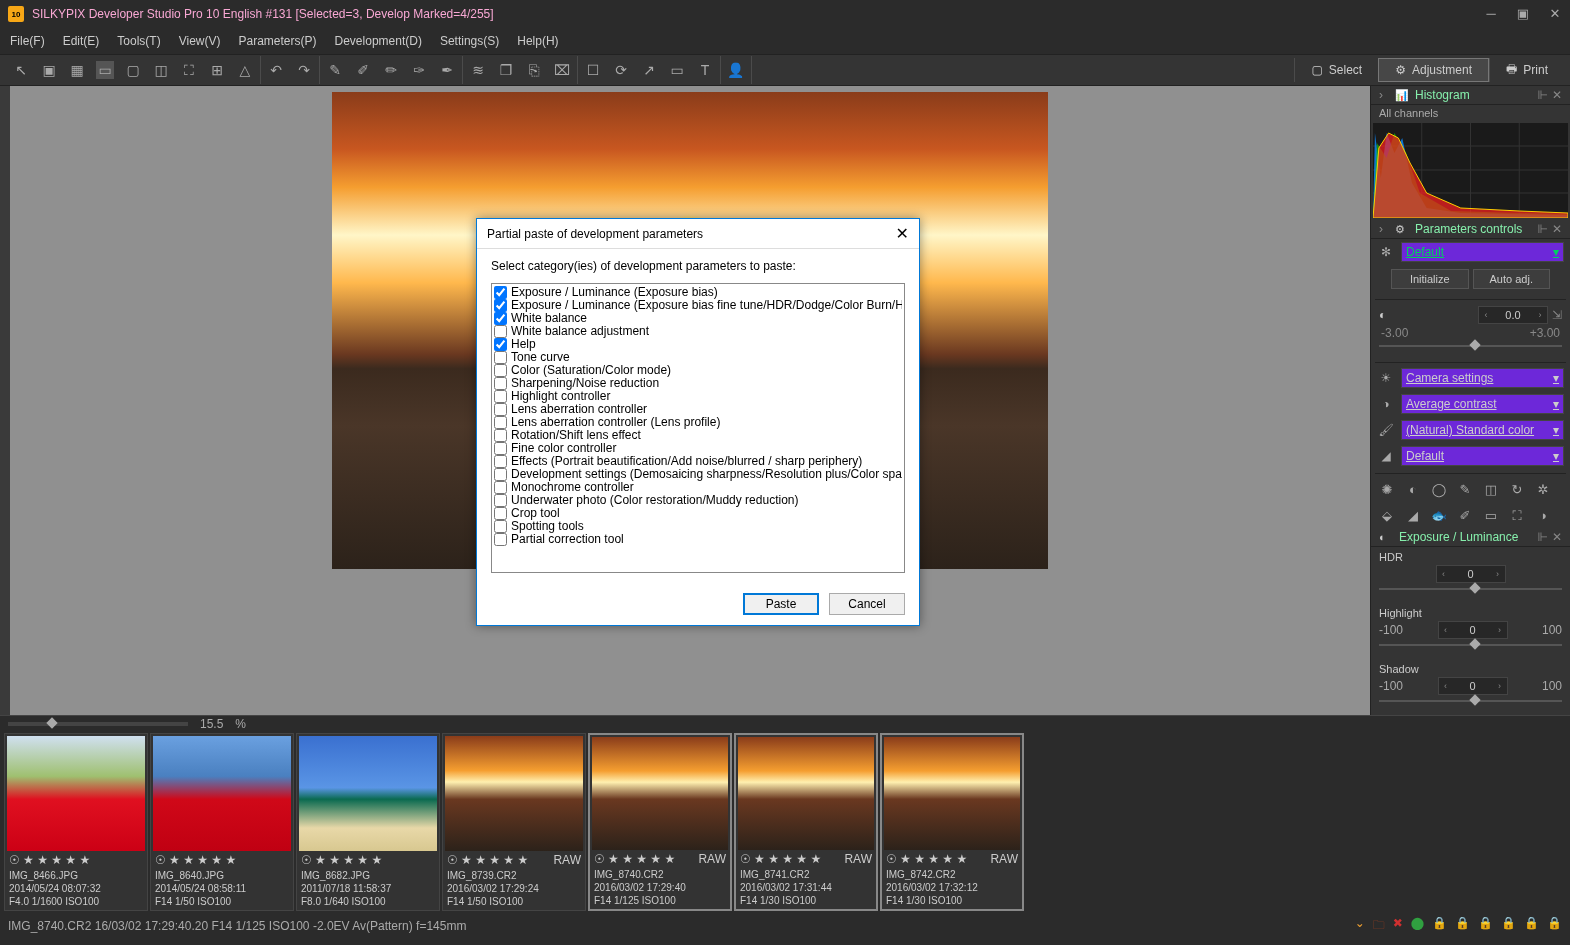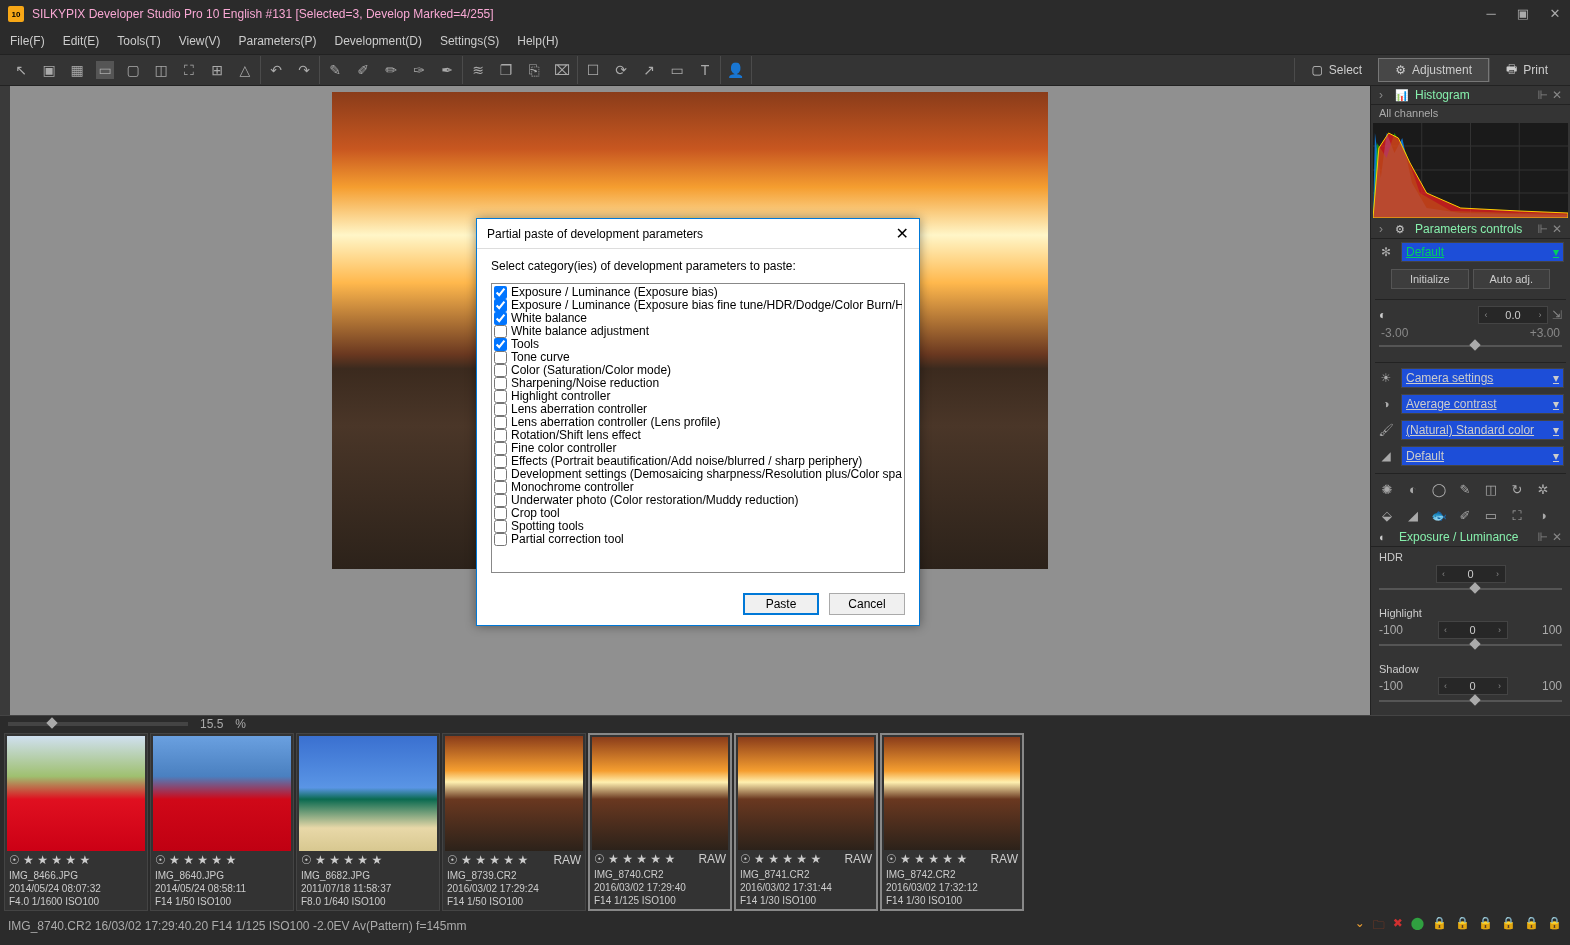--- a/index.html
+++ b/index.html
@@ -26,21 +26,21 @@
 .panel-head { height: 24px; display: flex; align-items: center; padding: 0 8px; gap: 6px; border-bottom: 1px solid #222; }
 .panel-head .chev { width: 10px; color: #888; }
 .panel-head .icon { width: 14px; font-size: 11px; }
 .panel-head .title { flex: 1; color: #86efac; }
 .panel-head .ctrl-icons { display: flex; gap: 4px; color: #888; }
 .histogram { height: 95px; background: #1a1a1a; position: relative; margin: 2px; }
 .histogram svg { width: 100%; height: 100%; }
 .all-channels { padding: 2px 8px; font-size: 11px; color: #aaa; }
 .param-row { display: flex; align-items: center; padding: 3px 6px; gap: 6px; }
 .param-row .icon { width: 18px; text-align: center; color: #aaa; }
-.param-select { flex: 1; height: 20px; background: #1d4ed8; border: 1px solid #444; color: #00d060; text-decoration: underline; font-size: 11px; padding: 0 4px; display: flex; align-items: center; justify-content: space-between; cursor: pointer; }
+.param-select { flex: 1; height: 20px; background: #6d28d9; border: 1px solid #444; color: #00d060; text-decoration: underline; font-size: 11px; padding: 0 4px; display: flex; align-items: center; justify-content: space-between; cursor: pointer; }
 .param-select.white { color: #ccc; text-decoration: underline; }
 .btn-pair { display: flex; gap: 4px; padding: 4px 20px 8px; }
 .btn { flex: 1; height: 20px; background: #3d3d3d; border: 1px solid #555; color: #ccc; font-size: 11px; display: flex; align-items: center; justify-content: center; cursor: pointer; }
 .slider-block { padding: 4px 8px; }
 .slider-row { display: flex; align-items: center; gap: 4px; margin-bottom: 2px; }
 .spin-box { display: flex; align-items: center; background: #272727; border: 1px solid #444; height: 18px; }
 .spin-box .arrow { width: 14px; text-align: center; color: #888; cursor: pointer; font-size: 9px; }
 .spin-box .v { width: 40px; text-align: center; color: #ccc; font-size: 11px; }
 .slider-label-row { display: flex; justify-content: space-between; font-size: 10px; color: #888; padding: 0 2px; }
 .slider-track { height: 8px; position: relative; margin: 2px 0 6px; }
@@ -438,21 +438,21 @@
         <div class="dlg-item">
           <input type="checkbox" checked="" style="">
           <span>White balance</span>
         </div>
         <div class="dlg-item">
           <input type="checkbox" style="">
           <span>White balance adjustment</span>
         </div>
         <div class="dlg-item">
           <input type="checkbox" checked="" style="">
-          <span>Tools</span>
+          <span>Help</span>
         </div>
         <div class="dlg-item">
           <input type="checkbox" style="">
           <span>Tone curve</span>
         </div>
         <div class="dlg-item">
           <input type="checkbox" style="">
           <span>Color (Saturation/Color mode)</span>
         </div>
         <div class="dlg-item">

